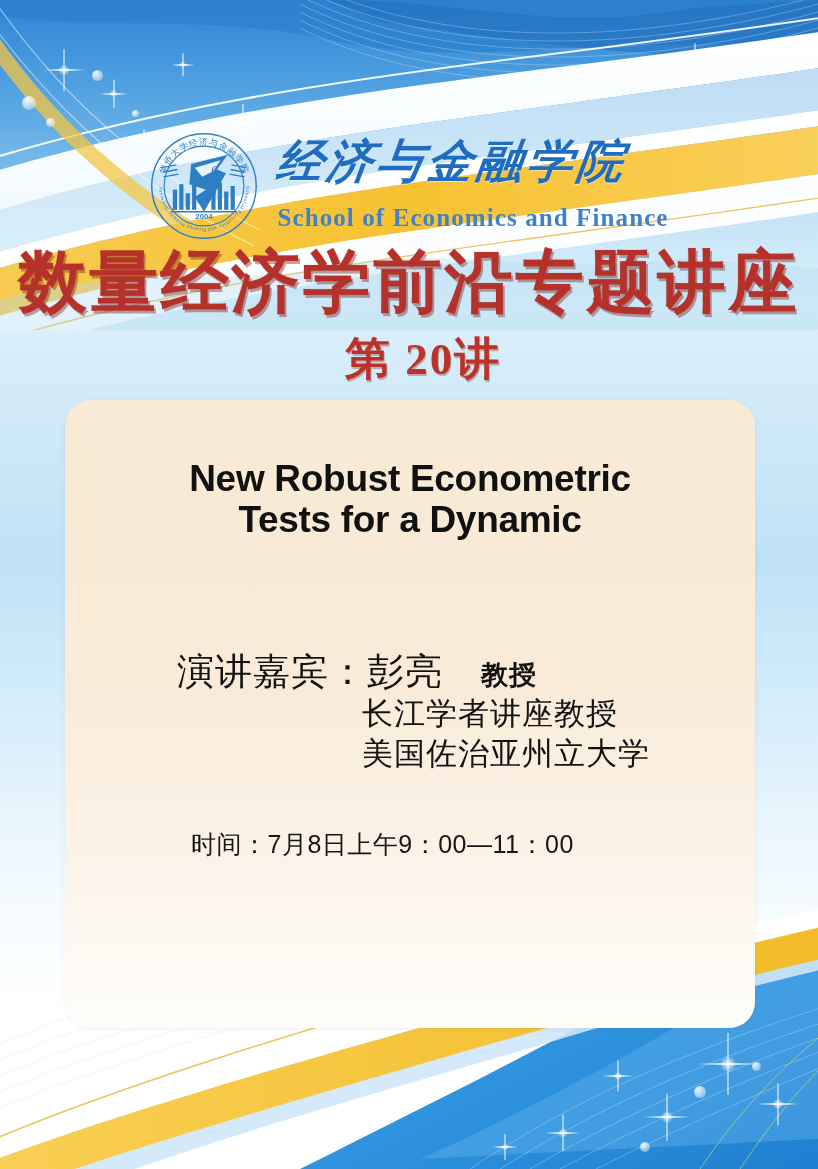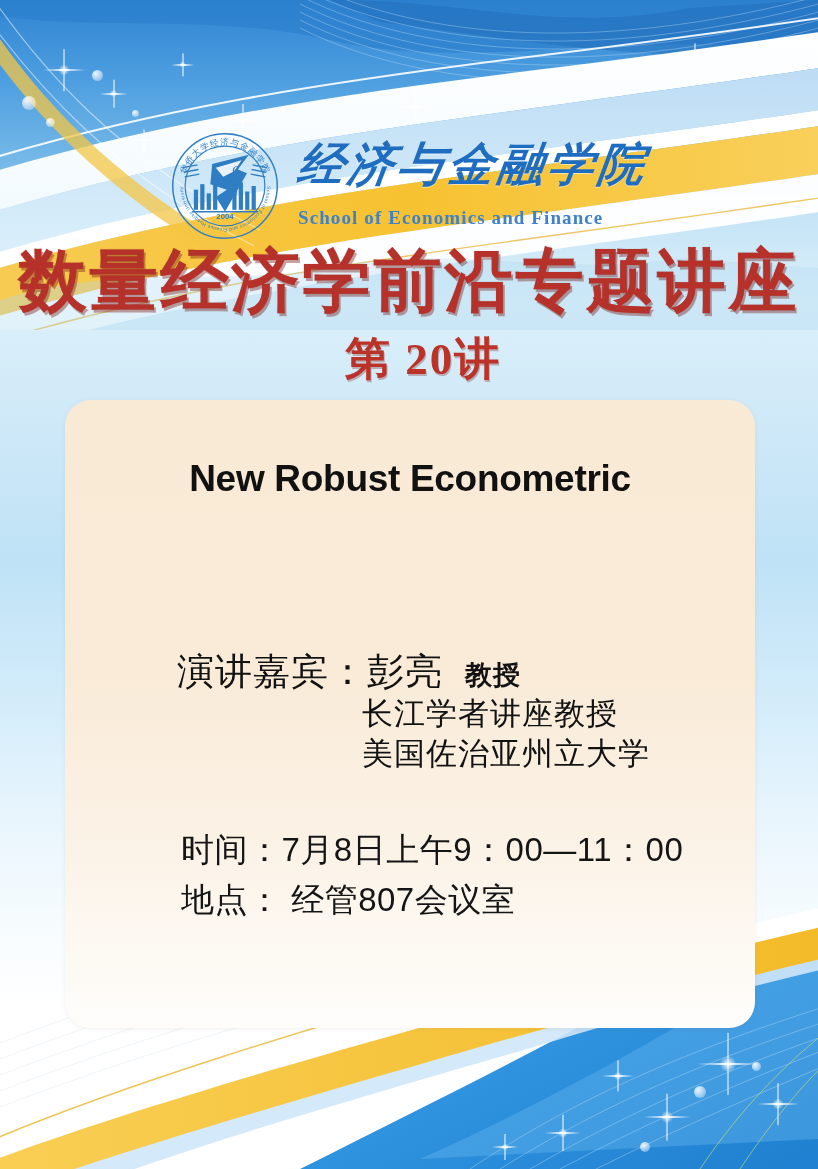--- a/index.html
+++ b/index.html
@@ -60,28 +60,28 @@
   #school-names { display:flex; flex-direction:column; align-items:flex-start; }
   #school-cn {
     font-family:"Liberation Serif", serif;
     font-size:46px; font-weight:bold; font-style:italic;
     color:#1f6dc0; letter-spacing:4px; line-height:1.02;
     transform:skewX(-7deg);
     text-shadow:0 1px 0 rgba(255,255,255,.5);
   }
   #school-en {
     font-family:"Liberation Serif", serif;
-    font-size:19px; font-weight:bold; color:#3f82c9;
+    font-size:25px; font-weight:bold; color:#3f82c9;
     letter-spacing:1.1px; margin-top:18px;
   }
 
   
   #main-title {
     position:absolute; top:247px; left:0; width:818px; text-align:center;
-    font-family:Liberation Serif, serif;
+    font-family:Liberation Sans, sans-serif;
     font-size:68px; font-weight:bold; color:#b5312a;
     letter-spacing:3px; line-height:1;
     text-shadow:2px 3px 0 rgba(120,25,20,.40), 0 0 1px rgba(120,25,20,.5);
   }
   #sub-title {
     position:absolute; top:337px; left:0; width:818px; text-align:center;
     font-family:"Liberation Serif", serif;
     font-size:45px; font-weight:bold; color:#bb3328;
     letter-spacing:2px; line-height:1;
     text-shadow:1px 2px 0 rgba(120,25,20,.30);
@@ -105,34 +105,35 @@
   }
   #en-title div { white-space:nowrap; }
 
   #speaker-block { position:absolute; left:112px; top:250px; width:560px; }
   #speaker-line1 {
     font-family:"Liberation Serif", serif;
     font-size:37px; color:#121212; line-height:1.18; white-space:nowrap;
     letter-spacing:1px;
   }
   #speaker-line1 .role {
-    font-size:27px; font-weight:bold; letter-spacing:1px; margin-left:22px;
+    font-size:27px; font-weight:bold; letter-spacing:1px; margin-left:38px;
     font-family:Liberation Mono, monospace;
   }
   .speaker-sub {
     font-family:"Liberation Serif", serif;
     font-size:31px; color:#121212; line-height:1.28;
     margin-left:185px; white-space:nowrap; letter-spacing:1px;
   }
 
   #details { position:absolute; left:116px; top:425px; width:560px; }
   .detail-row {
     font-family:"Liberation Sans", sans-serif;
-    font-size:33px; color:#151515; line-height:1.52; white-space:nowrap;
+    font-size:25px; color:#151515; line-height:1.52; white-space:nowrap;
     letter-spacing:.5px;
+    margin-left:10px;
   }
 </style>
 </head>
 <body>
 
 <div id="poster">
 
   <div class="deco top-band"></div>
 
   <svg class="deco" style="top:0;left:0;width:818px;height:330px;" viewBox="0 0 818 330" preserveAspectRatio="none">
@@ -328,30 +329,30 @@
     </div>
   </div>
 
   <div id="main-title">数量经济学前沿专题讲座</div>
   <div id="sub-title">第 20讲</div>
 
   <div id="card">
 
     <div id="en-title">
       <div>New Robust Econometric</div>
+      <div>Tests for a Dynamic</div>
     </div>
 
     <div id="speaker-block">
       <div id="speaker-line1">
         <span>演讲嘉宾：</span><span>彭亮</span><span class="role">教授</span>
       </div>
       <div class="speaker-sub">长江学者讲座教授</div>
       <div class="speaker-sub">美国佐治亚州立大学</div>
     </div>
 
     <div id="details">
       <div class="detail-row">时间：7月8日上午9：00—11：00</div>
-      <div class="detail-row">地点： 经管807会议室</div>
     </div>
 
   </div>
 
 </div>
 
 </body></html>

